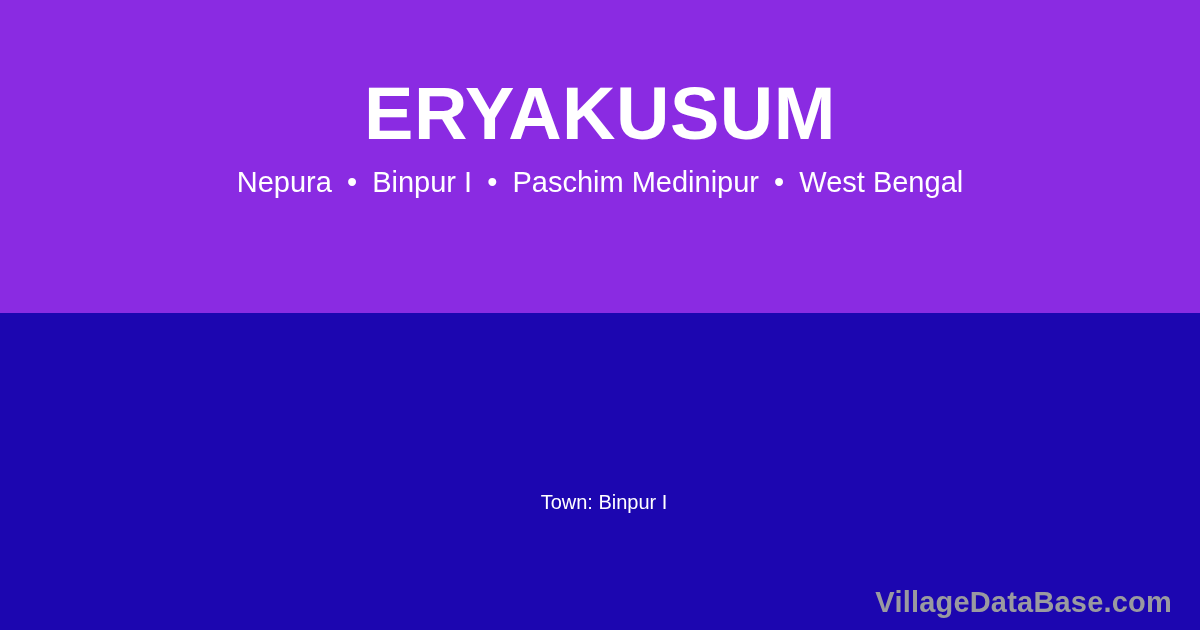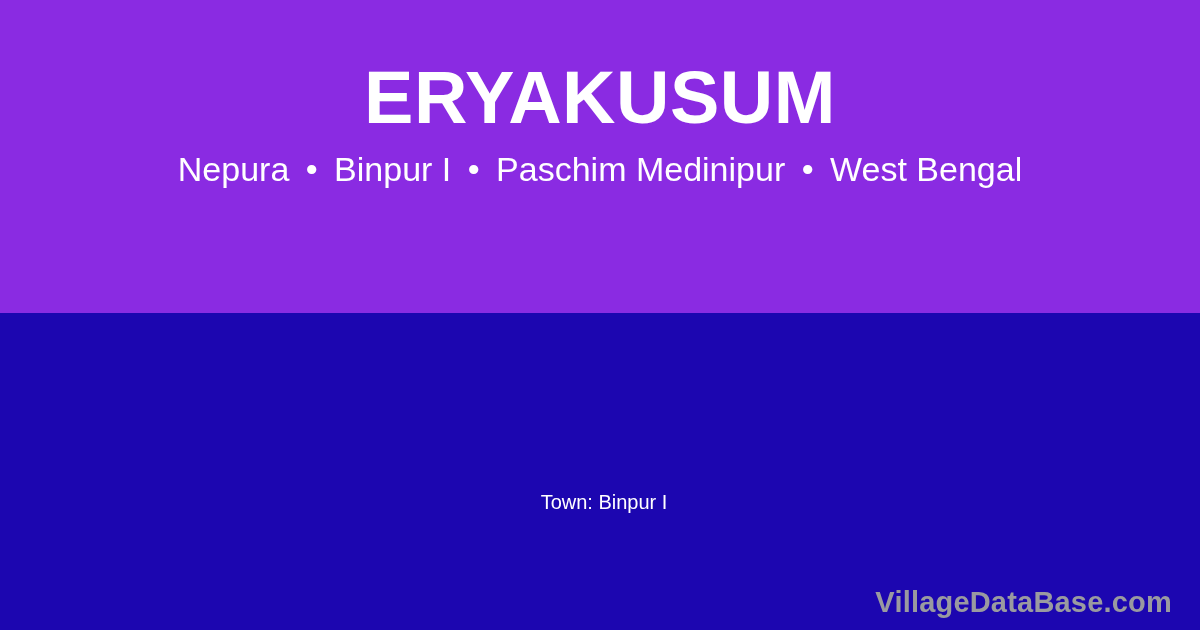--- a/index.html
+++ b/index.html
@@ -29,36 +29,36 @@
     position: absolute;
     top: 0;
     left: 0;
     width: 1200px;
     height: 313px;
     background: #8A2BE2;
     display: flex;
     flex-direction: column;
     align-items: center;
     justify-content: flex-start;
-    padding-top: 60px;
+    padding-top: 76px;
   }
 
   .village-title {
     font-size: 74px;
     font-weight: 800;
     letter-spacing: 0.5px;
     color: #FFFFFF;
     line-height: 1.02;
     text-align: center;
     white-space: nowrap;
   }
 
   .breadcrumb {
     margin-top: 14px;
-    font-size: 34px;
+    font-size: 29px;
     font-weight: 400;
     color: #FFFFFF;
     line-height: 1.2;
     text-align: center;
     white-space: nowrap;
   }
 
   .breadcrumb .sep {
     display: inline-block;
     padding: 0 7px;

